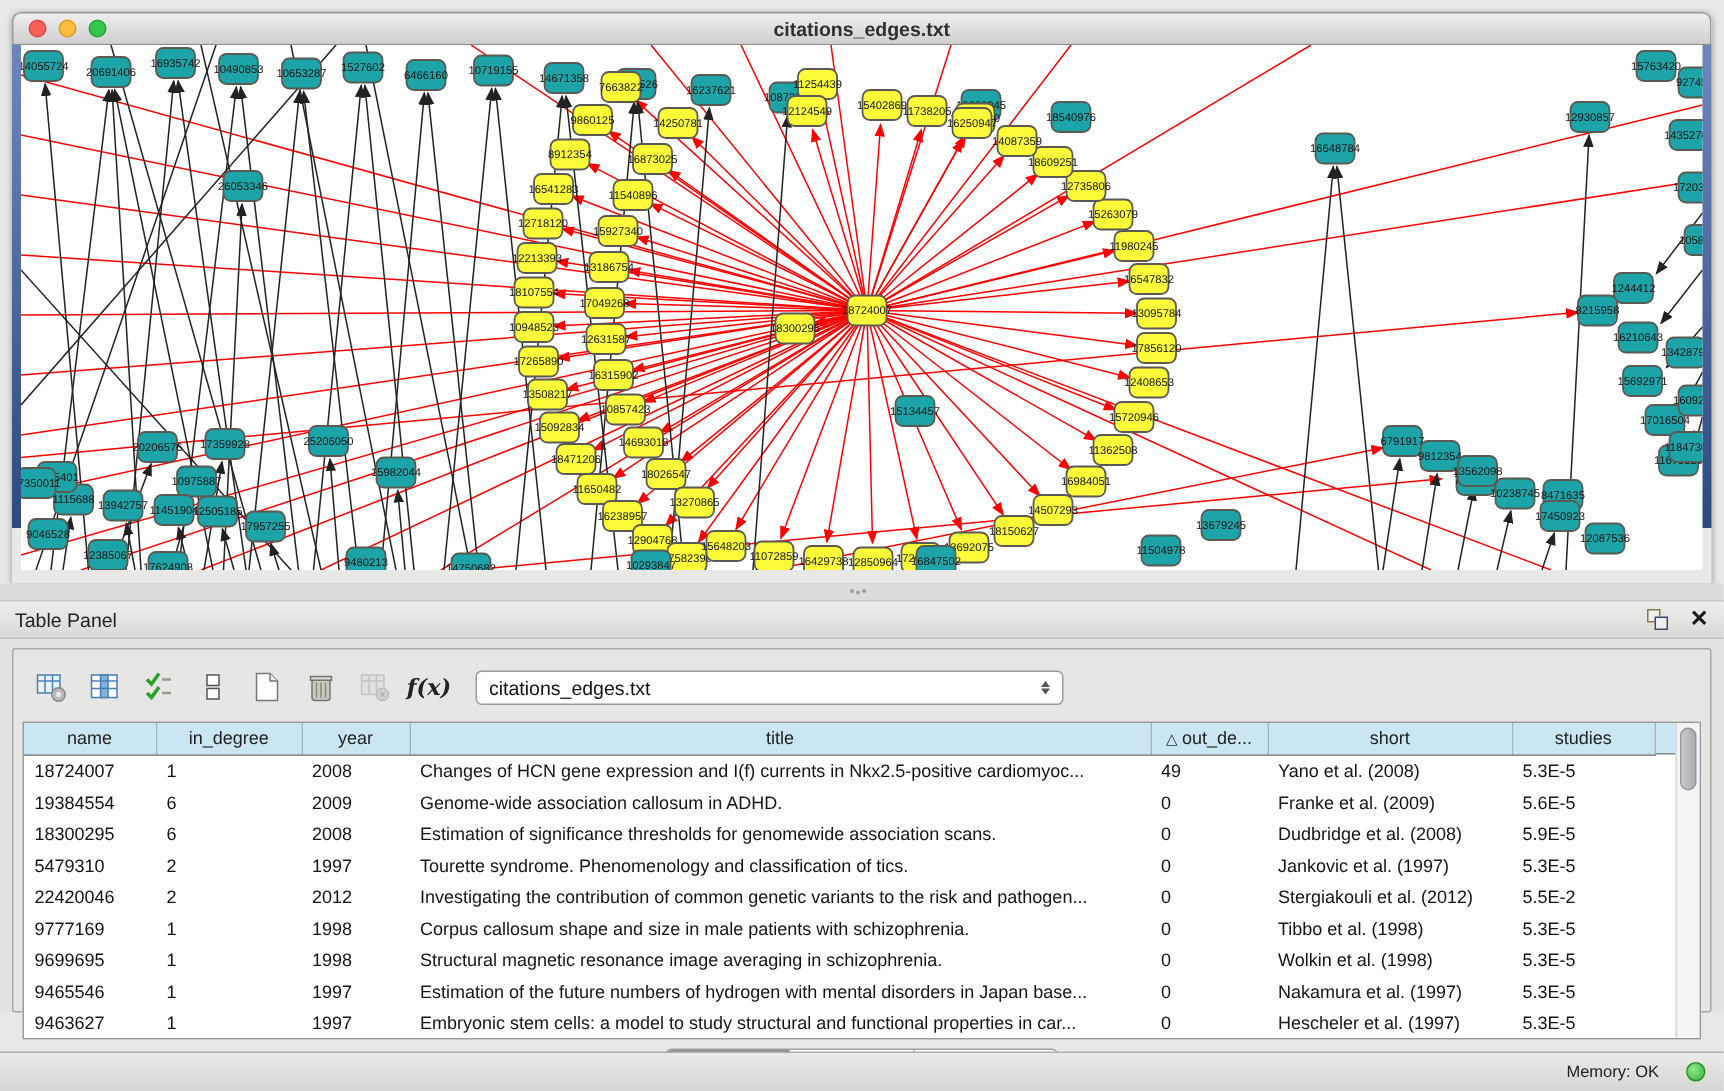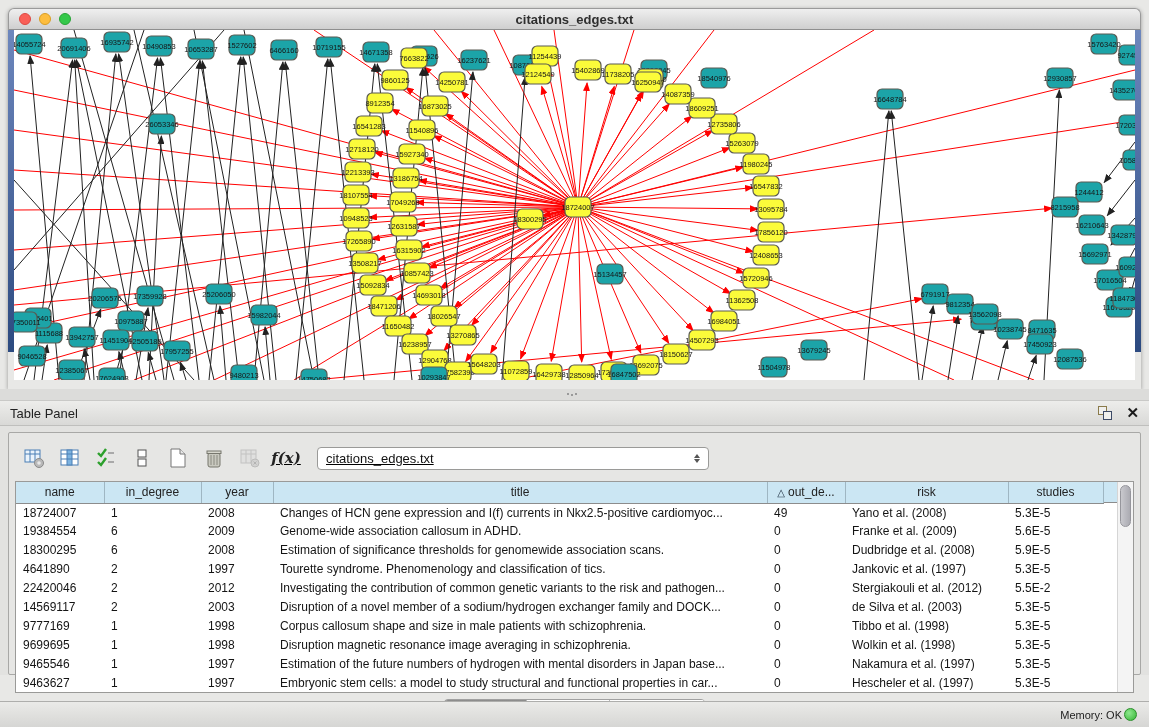--- a/index.html
+++ b/index.html
@@ -39,21 +39,21 @@
   .panel-title { font-size:13px; color:#222; flex:1; }
   .panel-hicons { display:flex; align-items:center; gap:14px; }
   .float-ico { position:relative; width:14px; height:14px; }
   .float-ico .sq1 { position:absolute; left:0; top:0; width:9px; height:9px; border:1.5px solid #8a7a4a; background:#efefed; }
   .float-ico .sq2 { position:absolute; right:0; bottom:0; width:9px; height:9px; border:1.5px solid #3c4a66; background:#efefed; }
   .close-ico { font-size:15px; font-weight:bold; color:#1a1a1a; line-height:14px; cursor:default; }
 
   .panel-body { height:249px; background:#e2e2e0; padding:6px 8px 0 8px; }
   .inset { height:100%; border:1px solid #a8a8a6; border-radius:2px; background:#e6e6e4; padding:8px 6px 0 6px; }
 
-  .toolbar { height:34px; display:flex; align-items:center; gap:14px; padding-left:8px;text-decoration:underline; }
+  .toolbar { height:34px; display:flex; align-items:center; gap:14px; padding-left:8px; }
   .tb-ico { width:22px; height:22px; display:flex; align-items:center; justify-content:center; cursor:default; }
   .tb-ico.disabled { opacity:.45; }
   .fx { font-family:"DejaVu Serif", serif; font-style:italic; font-size:15px; font-weight:bold; color:#222; }
   .net-select { margin-left:6px; width:392px; height:23px; background:#fff;
     border:1px solid #9a9a98; border-radius:4px; display:flex; align-items:center;
     padding:0 8px; font-size:13px; color:#111; }
   .net-select .val { flex:1; }
   .spin { display:flex; flex-direction:column; gap:1px; align-items:center; }
   .spin i { width:0; height:0; border-left:3.5px solid transparent; border-right:3.5px solid transparent; }
   .spin .up { border-bottom:4px solid #555; }
@@ -77,21 +77,21 @@
   .seg { display:flex; border:1px solid #a0a0a0; border-radius:5px; overflow:hidden;
     background:#fdfdfd; box-shadow:0 1px 0 rgba(255,255,255,.7); }
   .seg button { border:none; background:#fdfdfd; font-family:inherit; font-size:10px; color:#222;
     height:16px; padding:0 16px; border-right:1px solid #b8b8b8; cursor:default; }
   .seg button:last-child { border-right:none; }
   .seg button.active { background:linear-gradient(#8d8d8d,#767676); color:#fff; }
 
   
   .status-bar { position:absolute; left:0; top:701px; width:1149px; height:26px;
     background:linear-gradient(#eaeae8,#d6d6d4); border-top:1px solid #aeaeac;
-    display:flex; align-items:center; justify-content:flex-end; padding-right:12px; gap:2px; }
+    display:flex; align-items:center; justify-content:flex-end; padding-right:12px; gap:18px; }
   .mem-label { font-size:11px; color:#222; }
   .mem-dot { width:13px; height:13px; border-radius:50%;
     background:radial-gradient(circle at 4px 4px,#8ee88e,#35b535); border:1px solid #2a8f2a; }
 </style>
 </head>
 <body>
 
 <div class="net-window">
   <div class="titlebar">
     <div class="tl-group">
@@ -818,21 +818,21 @@
               <col style="width: 163px;">
               <col style="width: 95px;">
             </colgroup>
           <thead>
               <tr>
                 <th>name</th>
                 <th>in_degree</th>
                 <th>year</th>
                 <th>title</th>
                 <th><span class="sort-glyph">△</span>out_de...</th>
-                <th>risk</th>
+                <th>short</th>
                 <th>studies</th>
               </tr>
             </thead>
           <tbody>
               <tr>
                 <td>18724007</td>
                 <td>1</td>
                 <td>2008</td>
                 <td>Changes of HCN gene expression and I(f) currents in Nkx2.5-positive cardiomyoc...</td>
                 <td>49</td>
@@ -851,60 +851,51 @@
               <tr>
                 <td>18300295</td>
                 <td>6</td>
                 <td>2008</td>
                 <td>Estimation of significance thresholds for genomewide association scans.</td>
                 <td>0</td>
                 <td>Dudbridge et al. (2008)</td>
                 <td>5.9E-5</td>
               </tr>
               <tr>
-                <td>4641890</td>
+                <td>5479310</td>
                 <td>2</td>
                 <td>1997</td>
                 <td>Tourette syndrome. Phenomenology and classification of tics.</td>
                 <td>0</td>
                 <td>Jankovic et al. (1997)</td>
                 <td>5.3E-5</td>
               </tr>
               <tr>
                 <td>22420046</td>
                 <td>2</td>
                 <td>2012</td>
                 <td>Investigating the contribution of common genetic variants to the risk and pathogen...</td>
                 <td>0</td>
                 <td>Stergiakouli et al. (2012)</td>
                 <td>5.5E-2</td>
               </tr>
               <tr>
-                <td>14569117</td>
-                <td>2</td>
-                <td>2003</td>
-                <td>Disruption of a novel member of a sodium/hydrogen exchanger family and DOCK...</td>
-                <td>0</td>
-                <td>de Silva et al. (2003)</td>
-                <td>5.3E-5</td>
-              </tr>
-              <tr>
                 <td>9777169</td>
                 <td>1</td>
                 <td>1998</td>
                 <td>Corpus callosum shape and size in male patients with schizophrenia.</td>
                 <td>0</td>
                 <td>Tibbo et al. (1998)</td>
                 <td>5.3E-5</td>
               </tr>
               <tr>
                 <td>9699695</td>
                 <td>1</td>
                 <td>1998</td>
-                <td>Disruption magnetic resonance image averaging in schizophrenia.</td>
+                <td>Structural magnetic resonance image averaging in schizophrenia.</td>
                 <td>0</td>
                 <td>Wolkin et al. (1998)</td>
                 <td>5.3E-5</td>
               </tr>
               <tr>
                 <td>9465546</td>
                 <td>1</td>
                 <td>1997</td>
                 <td>Estimation of the future numbers of hydrogen with mental disorders in Japan base...</td>
                 <td>0</td>

